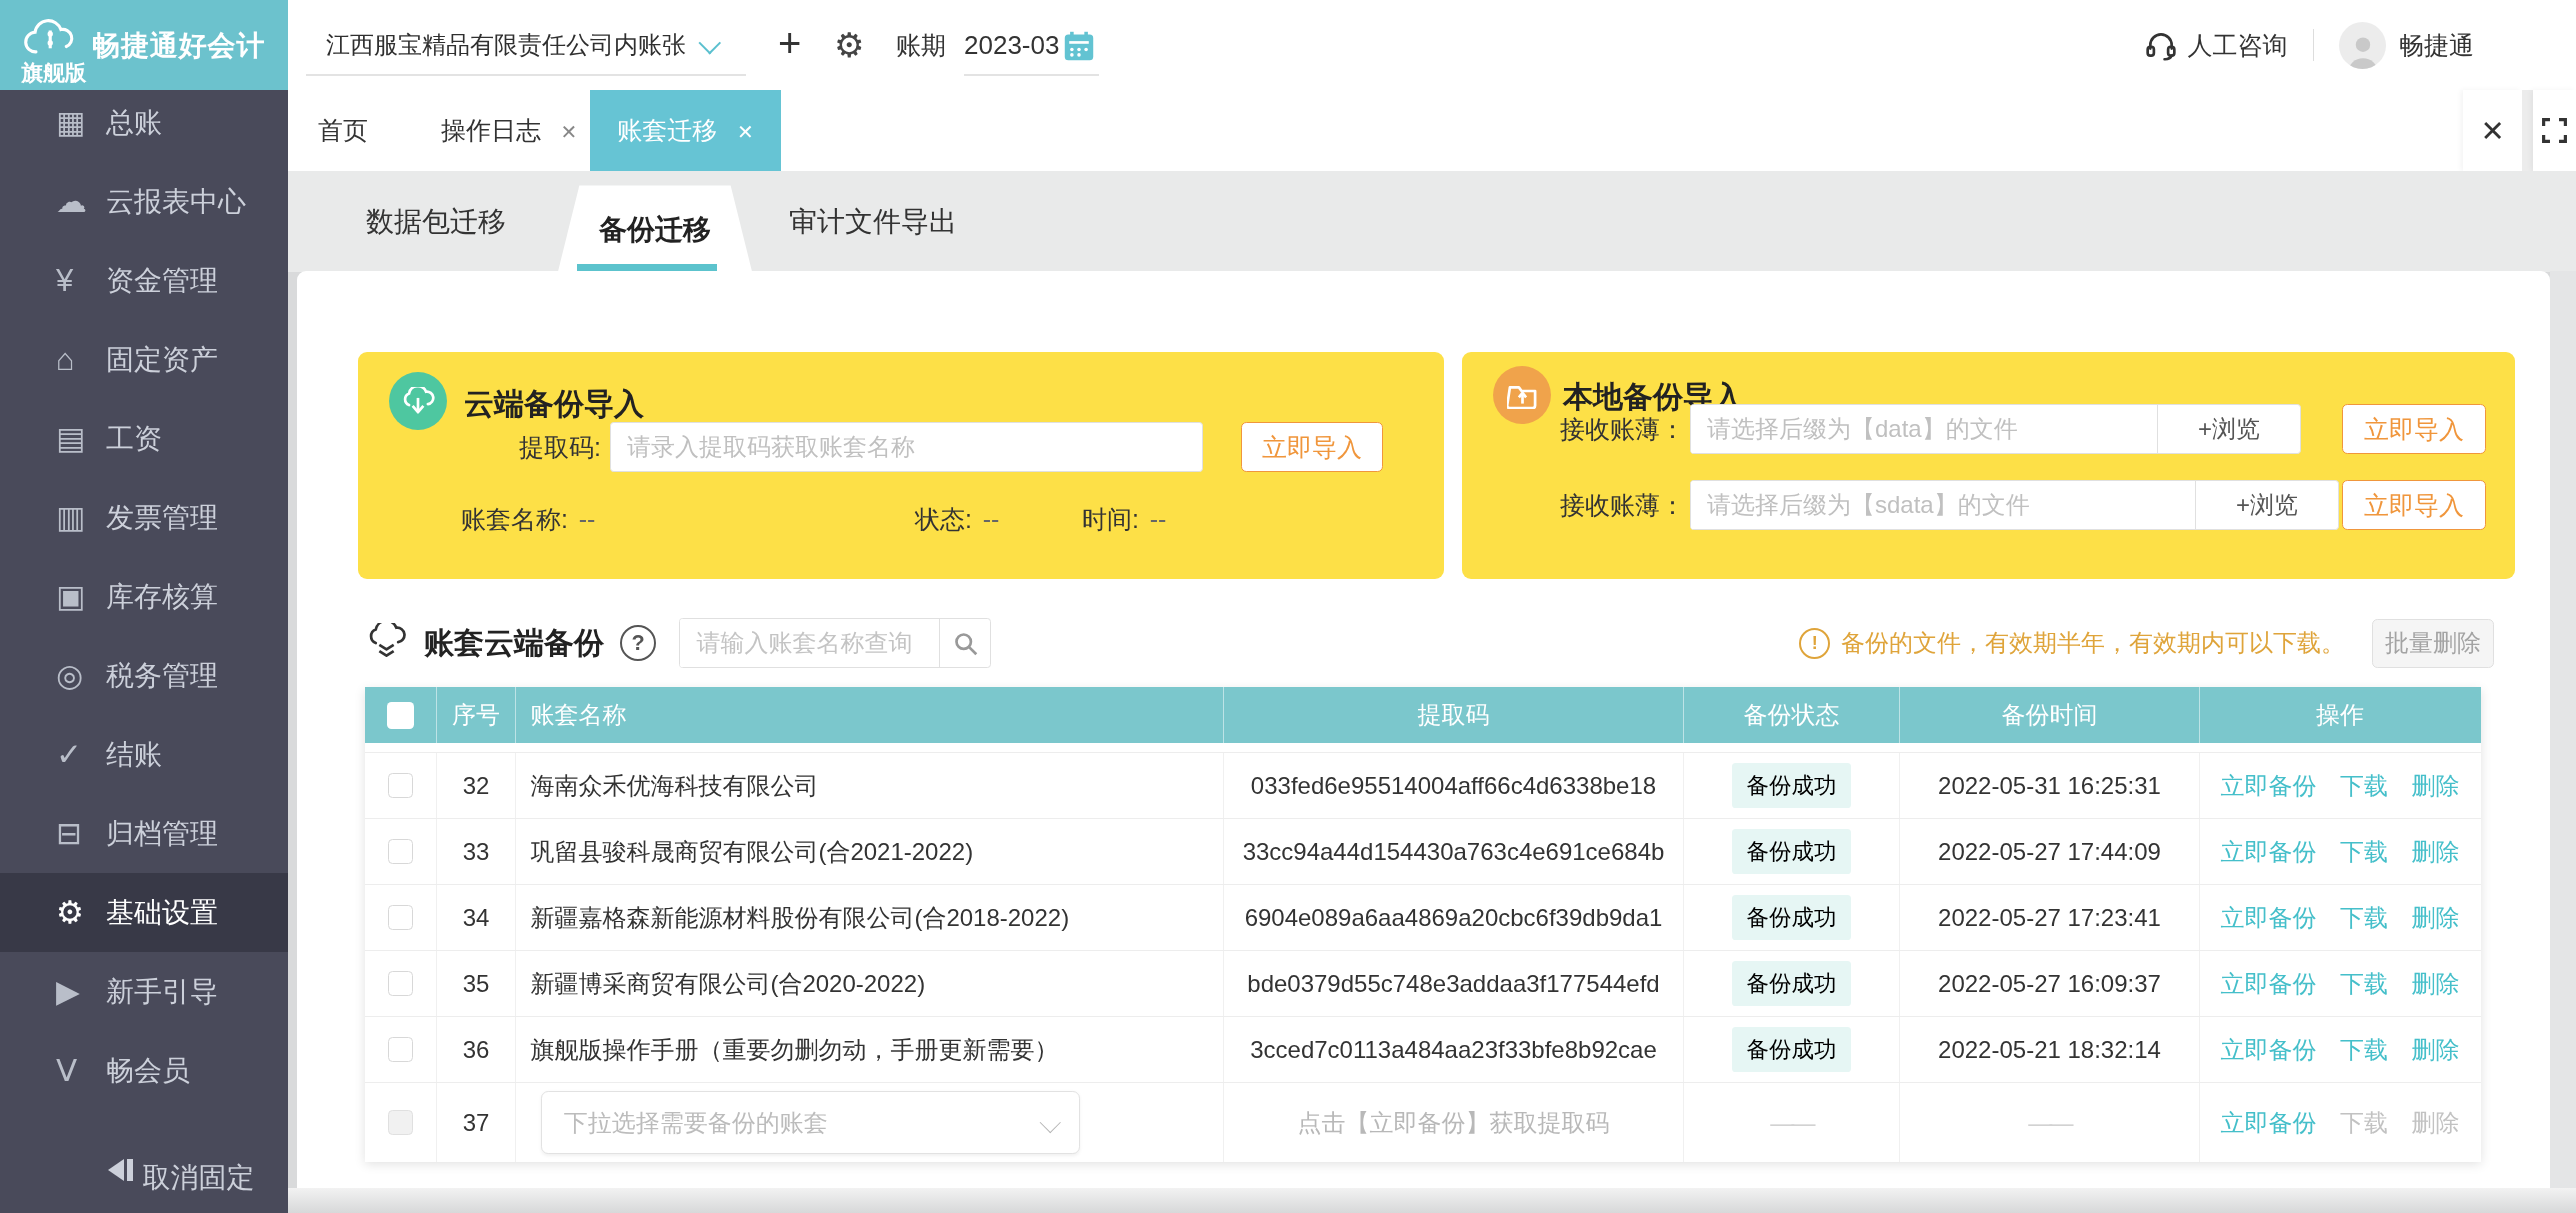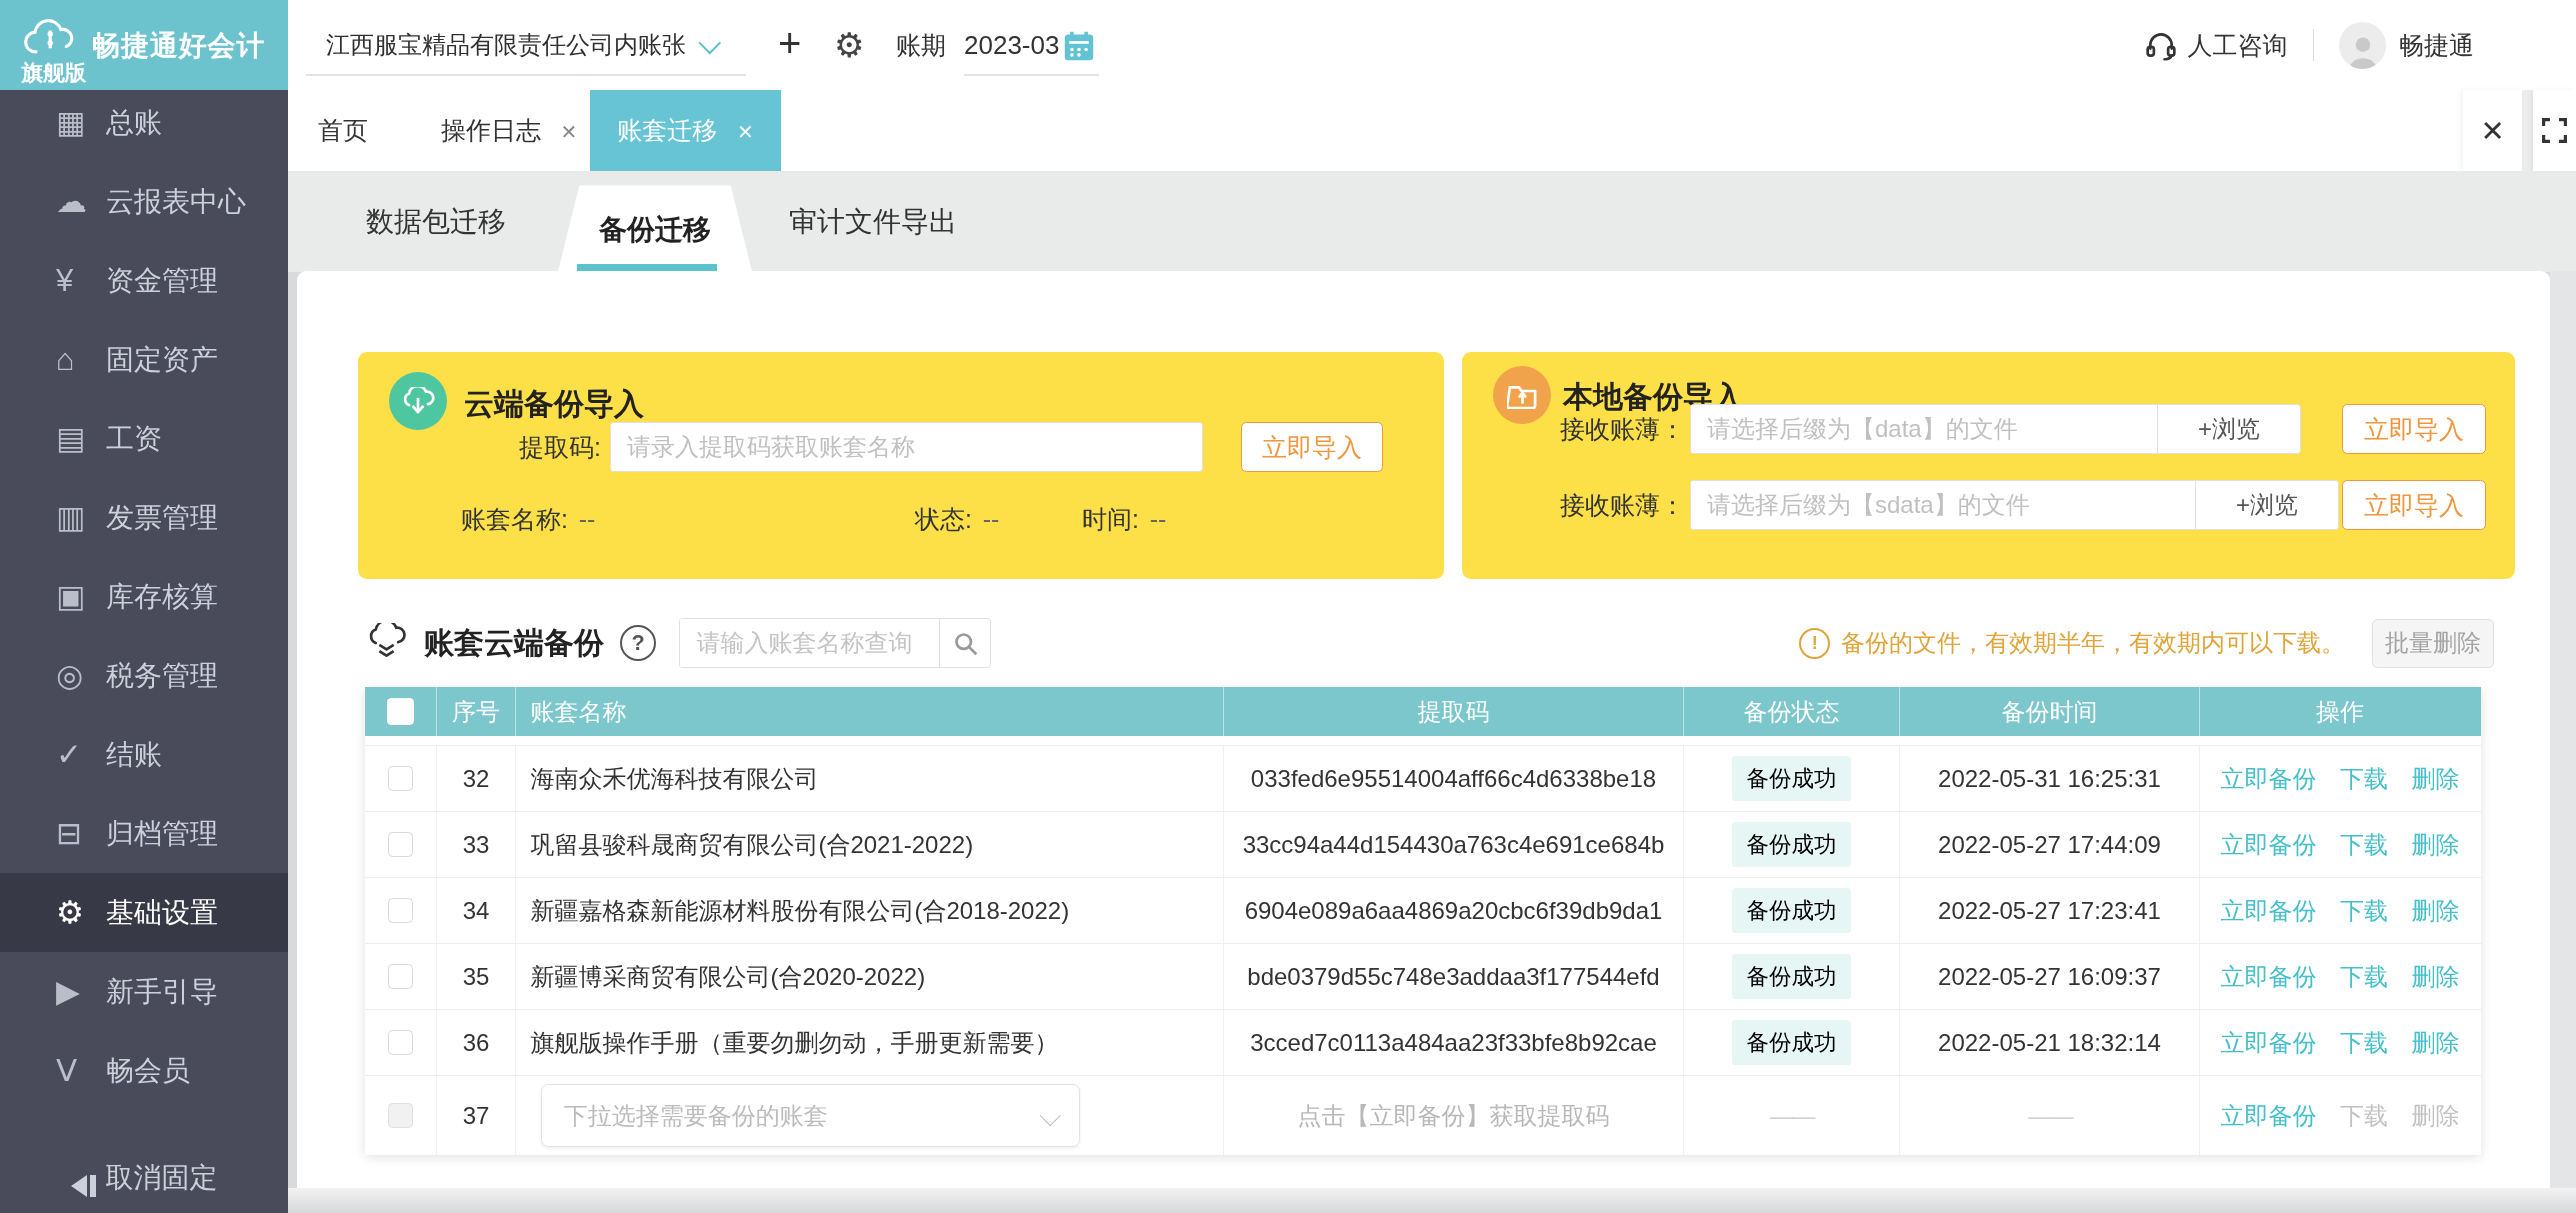--- a/index.html
+++ b/index.html
@@ -10,22 +10,22 @@
   .logo{position:absolute;left:0;top:0;width:288px;height:90px;background:#6cc2cd;color:#fff;}
   .logo svg{position:absolute;left:23.4px;top:18px;}
   .logo-title{position:absolute;left:92px;top:27px;font-size:28px;font-weight:bold;letter-spacing:0.9px;}
   .logo-sub{position:absolute;left:21.6px;top:58px;font-size:21.6px;font-weight:bold;}
   .menu{position:absolute;left:0;top:83px;width:288px;}
   .mitem{height:79px;display:flex;align-items:center;padding-left:56px;box-sizing:border-box;
          color:#ccd0da;font-size:28px;cursor:pointer;}
   .mitem .mi{width:50px;font-size:31px;color:#b9bec9;flex:none;}
   .mitem.sel{background:#383947;color:#fff;}
   .mitem.sel .mi{color:#fff;}
-  .unpin{position:absolute;left:0;bottom:16px;width:288px;display:flex;align-items:flex-end;
-         justify-content:center;color:#ccd0da;font-size:28px;cursor:pointer;}
+  .unpin{position:absolute;left:0;bottom:16px;width:288px;display:flex;align-items:flex-start;
+         justify-content:center;color:#ccd0da;font-size:28px;cursor:pointer;padding-left:37px;}
   .unpin-tri{width:0;height:0;border-top:11.7px solid transparent;border-bottom:11.7px solid transparent;
              border-right:16px solid #ccd0da;margin-right:3.6px;}
   .unpin-bar{width:6.3px;height:21.6px;background:#ccd0da;margin-right:9px;}
   
   .topbar{position:absolute;left:288px;top:0;width:2288px;height:90px;background:#fff;border-bottom:0.9px solid #f1f1f1;}
   .company{position:absolute;left:38px;top:0;height:90px;line-height:90px;font-size:24px;color:#2f2f2f;cursor:pointer;}
   .chev{display:inline-block;width:13.5px;height:13.5px;border-right:2.7px solid #5bc0cf;border-bottom:2.7px solid #5bc0cf;
         transform:rotate(45deg);vertical-align:middle;margin-left:9px;margin-bottom:7.2px;}
   .uline{position:absolute;top:74px;height:1.8px;background:#e3e3e3;}
   .u1{left:18px;width:440px;}
@@ -106,21 +106,21 @@
   .sgroup input::placeholder{color:#c4c4c4;}
   .sbtn{width:50px;border-left:1.8px solid #e0e0e0;display:flex;align-items:center;justify-content:center;cursor:pointer;}
   .secright{position:absolute;right:56px;top:347px;height:50px;display:flex;align-items:center;}
   .notice{display:flex;align-items:center;color:#dfa43a;font-size:24px;}
   .nicon{width:27px;height:27px;border:2.7px solid #dfa43a;border-radius:50%;display:flex;align-items:center;
          justify-content:center;font-size:18px;font-weight:bold;margin-right:10.8px;flex:none;}
   .batch{margin-left:27px;width:122px;height:49px;background:#f5f5f5;border:1.8px solid #e0e0e0;border-radius:5.4px;
          color:#a3a3a3;font-size:24px;display:flex;align-items:center;justify-content:center;box-sizing:border-box;cursor:pointer;}
   
   .table{position:absolute;left:68px;top:416px;width:2116px;box-shadow:0 2.7px 10.8px rgba(0,0,0,.12);}
-  .thead{display:flex;height:49px;background:#7bc7cc;}
+  .thead{display:flex;height:56px;background:#7bc7cc;}
   .th{display:flex;align-items:center;justify-content:center;color:#fff;font-size:24px;
       border-right:1.8px solid rgba(255,255,255,.5);box-sizing:border-box;flex:none;}
   .th:last-child{border-right:none;}
   .th.name{justify-content:flex-start;padding-left:14.4px;}
   .c0{width:72px;} .c1{width:79px;} .c2{width:708px;} .c3{width:460px;}
   .c4{width:216px;} .c5{width:300px;} .c6{width:280px;}
   .trow{display:flex;height:65px;background:#fff;border-bottom:1.8px solid #ededed;}
   .trow.sliver{height:9px;}
   .trow.newrow{height:79px;border-bottom:none;}
   .td{display:flex;align-items:center;justify-content:center;font-size:24px;color:#333;

